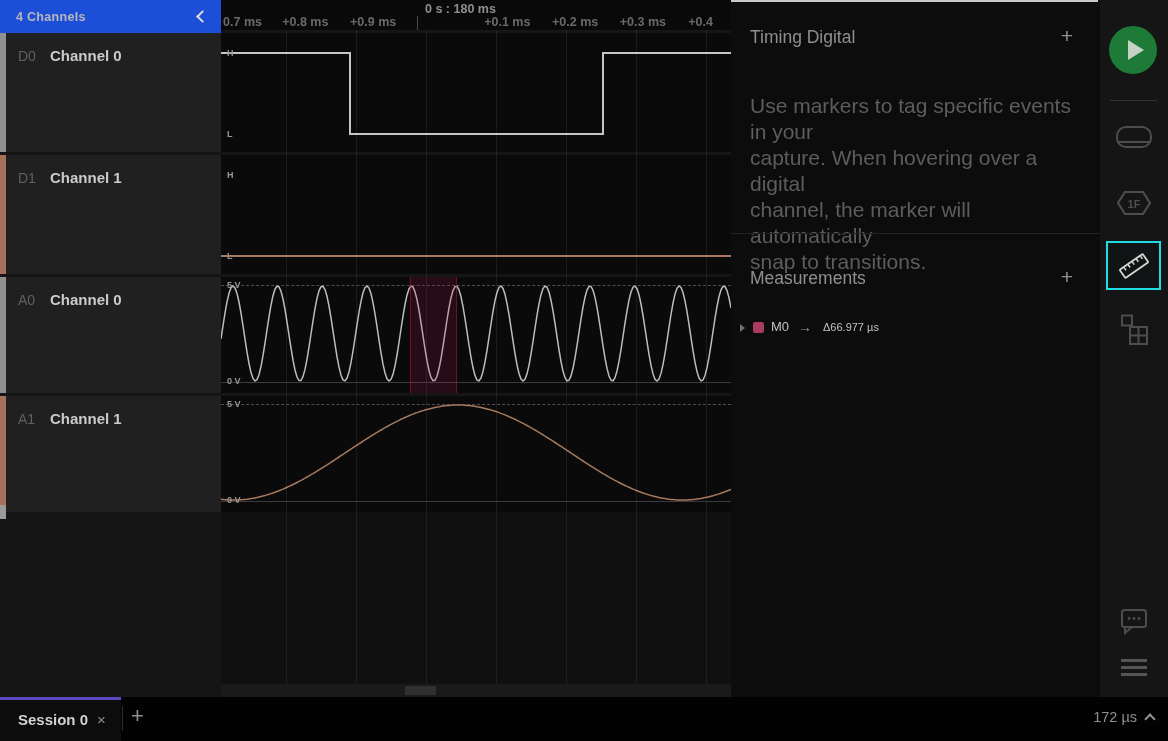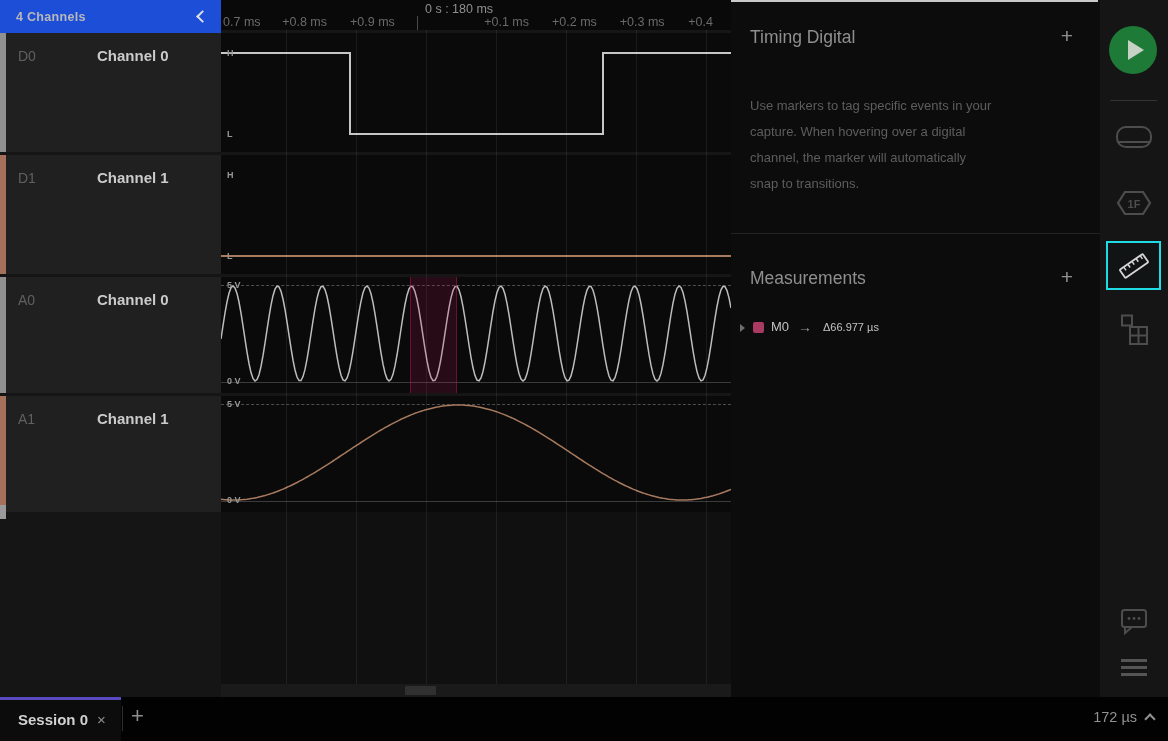--- a/index.html
+++ b/index.html
@@ -10,47 +10,47 @@
   
   .sidebar { position:absolute; left:0; top:0; width:221px; height:697px; background:#151515; }
   .left-header { position:absolute; left:0; top:0; width:221px; height:33px; background:#1d4ed8;
                  display:flex; align-items:center; }
   .left-header .title { color:#b8b8b8; font-size:12.5px; font-weight:600; letter-spacing:.3px; margin-left:16px; flex:1; }
   .chev-left { width:9px; height:9px; border-left:2px solid #dedede; border-bottom:2px solid #dedede;
                transform:rotate(45deg); margin-right:14px; cursor:pointer; }
   .ch-row { position:absolute; left:0; width:221px; background:#202020; }
   .ch-strip { position:absolute; left:0; top:0; width:6px; height:100%; }
   .ch-id { position:absolute; left:18px; top:15px; color:#606060; font-size:14px; font-weight:500; }
-  .ch-name { position:absolute; left:50px; top:14px; color:#cbcbcb; font-size:15px; font-weight:600;margin-left:47px; }
+  .ch-name { position:absolute; left:50px; top:14px; color:#cbcbcb; font-size:15px; font-weight:600; }
   .v-thumb { position:absolute; left:0; top:505px; width:6px; height:14px; background:#9a9a9a; }
 
   
   .center { position:absolute; left:221px; top:0; width:510px; height:697px; background:#161616; overflow:hidden; }
   .tl { position:absolute; left:0; top:0; width:510px; height:30px; background:#090909; z-index:4; }
-  .tl-abs { position:absolute; top:2px; color:#8f8f8f; font-size:12.5px; font-weight:400; }
-  .tl-tick-label { position:absolute; top:15px; color:#6a6a6a; font-size:12.5px; font-weight:400; white-space:nowrap; }
+  .tl-abs { position:absolute; top:2px; color:#8f8f8f; font-size:12.5px; font-weight:700; }
+  .tl-tick-label { position:absolute; top:15px; color:#6a6a6a; font-size:12.5px; font-weight:700; white-space:nowrap; }
   .tl-marker { position:absolute; top:16px; width:1px; height:14px; background:#4a4a4a; }
   .below-rows { position:absolute; left:0; top:512px; width:510px; height:172px; background:#101010; }
   .gridline { position:absolute; top:30px; width:1px; height:654px; background:rgba(255,255,255,0.07); z-index:1; }
   .wave-row { position:absolute; left:0; width:510px; background:#0a0a0a; z-index:0; }
   .wave-row svg { position:absolute; left:0; top:0; z-index:2; }
   .lvl-label { position:absolute; left:6px; color:#989898; font-size:9px; font-weight:600; z-index:3; white-space:nowrap; }
   .hline-dash { position:absolute; left:0; width:510px; border-top:1px dashed rgba(255,255,255,0.28); z-index:1; }
   .hline-solid { position:absolute; left:0; width:510px; border-top:1px solid rgba(255,255,255,0.20); z-index:1; }
   .meas-highlight { position:absolute; top:277px; height:116px; z-index:3; opacity:1; }
   .hscroll-track { position:absolute; left:0; top:684px; width:510px; height:13px; background:#1a1a1a; z-index:5; }
   .hscroll-thumb { position:absolute; left:184px; top:2px; width:31px; height:9px; background:#303030; border-radius:1px; }
 
   
   .rpanel { position:absolute; left:731px; top:0; width:369px; height:697px; background:#0c0c0c; }
   .rpanel-topline { position:absolute; left:0; top:0; width:367px; height:2px; background:#c9c9c9; }
   .section-title { position:absolute; left:19px; color:#8f8f8f; font-size:17.5px; font-weight:500; }
   .plus-btn { position:absolute; left:325px; width:22px; height:22px; color:#8f8f8f; font-size:21px; font-weight:300;
               text-align:center; line-height:20px; cursor:pointer; }
-  .section-desc { position:absolute; left:19px; top:93px; width:324px; color:#5d5d5d; font-size:13px;
+  .section-desc { position:absolute; left:19px; top:93px; width:324px; color:#5d5d5d; font-size:21px;
                   line-height:26px; white-space:pre-line; }
   .divider-h { position:absolute; left:0; top:233px; width:369px; height:1px; background:#232323; }
   .meas-row { position:absolute; left:0; top:318px; width:369px; height:22px; cursor:pointer; }
   .expander { position:absolute; left:9px; top:6px; width:0; height:0; border-left:5px solid #6e6e6e;
               border-top:4px solid transparent; border-bottom:4px solid transparent; }
   .meas-square { position:absolute; left:22px; top:4px; width:11px; height:11px; border-radius:2px; }
   .meas-id { position:absolute; left:40px; top:1px; color:#c2c2c2; font-size:13px; }
   .meas-arrow { position:absolute; left:67px; top:1px; color:#9a9a9a; font-size:14px; }
   .meas-value { position:absolute; left:92px; top:3px; color:#c2c2c2; font-size:11px; }
   .notes-box { position:absolute; left:3px; top:410px; width:361px; height:285px; background:#0e0e0e;

